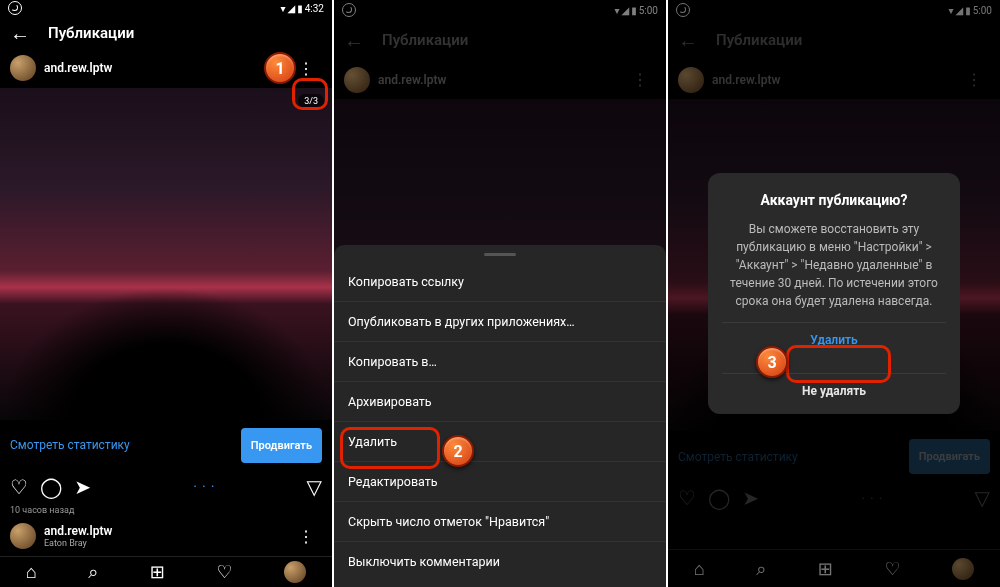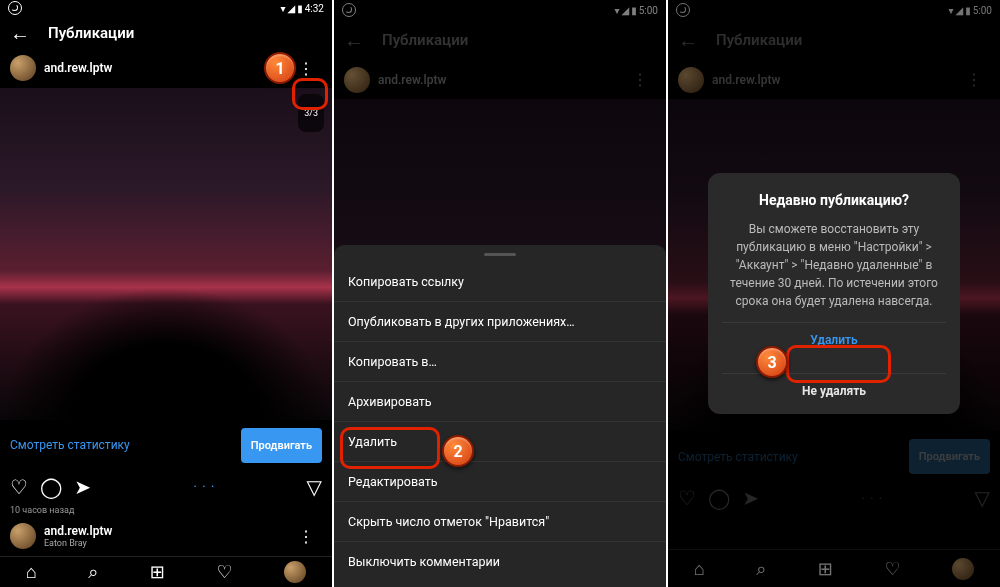--- a/index.html
+++ b/index.html
@@ -61,21 +61,21 @@
     width: 100%;
     aspect-ratio: 1/1;
     background: linear-gradient(to bottom, #1a0f1a 0%, #2b1828 30%, #5a1f30 55%, #a8324a 60%, #3a1220 65%, #080608 100%);
     position: relative;
   }
   .post-img::after {
     content:"";
     position:absolute; bottom:0; left:0; right:0; height:40%;
     background: radial-gradient(ellipse at 50% 100%, #000 40%, transparent 70%);
   }
-  .carousel-ind { position: absolute; top: 6px; right: 8px; background: rgba(0,0,0,0.6); color:#fff; font-size:9px; padding:14px 6px; border-radius:8px; }
+  .carousel-ind { position: absolute; top: 6px; right: 8px; background: rgba(0,0,0,0.6); color:#fff; font-size:9px; padding:2px 6px; border-radius:8px; }
   .stats-row {
     display: flex; justify-content: space-between; align-items: center;
     padding: 8px 10px;
   }
   .stats-link { color: #3897f0; font-size: 12px; }
   .promote-btn {
     background: #3897f0; color: #fff; font-size: 11px; font-weight:600;
     padding: 11px 10px; border-radius: 4px;
   }
   .dimmed .stats-link { color: #1e4a6e; }
@@ -276,21 +276,21 @@
   </div>
   <div class="bottom-nav">
     <span class="nav-ic">⌂</span>
     <span class="nav-ic">⌕</span>
     <span class="nav-ic">⊞</span>
     <span class="nav-ic">♡</span>
     <span class="nav-avatar"></span>
   </div>
   <div class="dialog-overlay">
     <div class="dialog">
-      <div class="dialog-title">Недавно публикацию?</div>
+      <div class="dialog-title">Аккаунт публикацию?</div>
       <div class="dialog-body">Вы сможете восстановить эту публикацию в меню "Настройки" &gt; "Аккаунт" &gt; "Недавно удаленные" в течение 30 дней. По истечении этого срока она будет удалена навсегда.</div>
       <div class="dialog-btn primary">Удалить</div>
       <div class="dialog-btn secondary">Не удалять</div>
     </div>
   </div>
   <div class="hl-box" style="top:345px; left:118px; width:105px; height:38px;"></div>
   <div class="callout" style="top:346px; left:88px;">
       <span>3</span>
     </div>
 </div>

